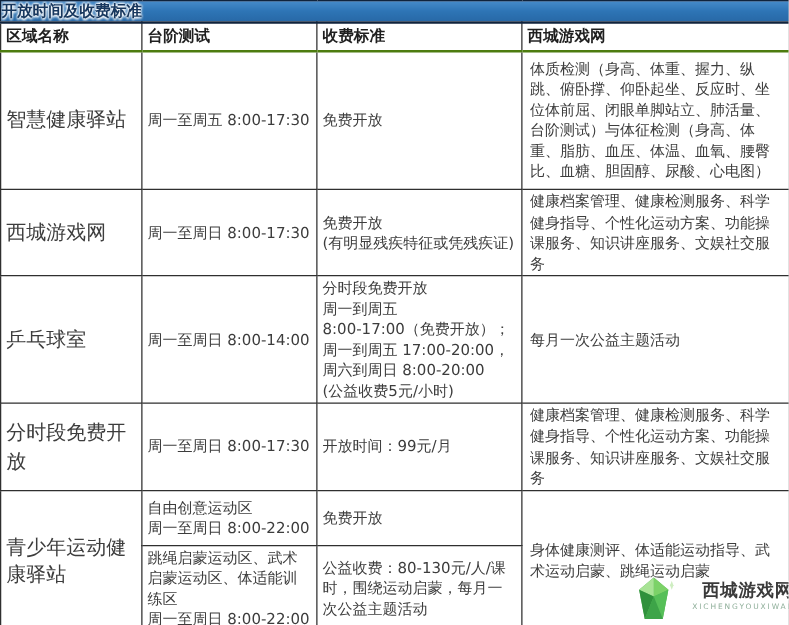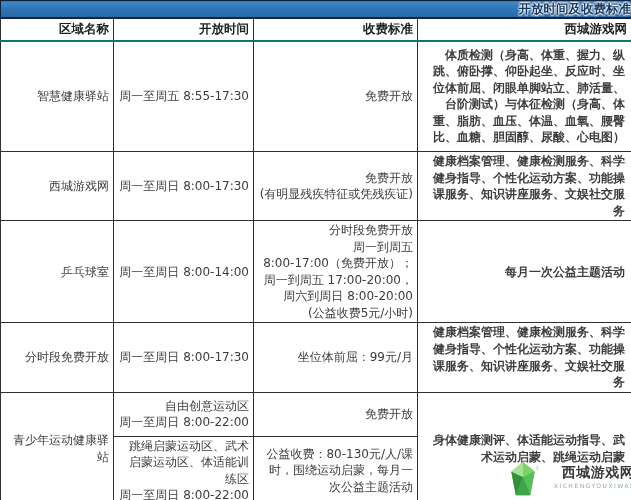--- a/index.html
+++ b/index.html
@@ -7,42 +7,42 @@
   .page {
     width:631px; height:500px; position:relative; overflow:hidden;
     background:#fff; font-family:"DejaVu Sans", sans-serif;
   }
   table.schedule {
     border-collapse:collapse; table-layout:fixed;
     width:631px; height:500px;
   }
   td, th {
     border:1px solid #2f2f2f;
-    text-align:right; vertical-align:middle;
+    text-align:left; vertical-align:middle;
     font-size:12px; color:#3d3d3d;
     padding:1px 4px;
     white-space:pre-line;
     line-height:1.38;
     overflow:hidden;
   }
   th.col-header {
     font-weight:bold; color:#1f1f1f; font-size:12.5px;
-    border-bottom:2px solid #0f766e;
+    border-bottom:2px solid #4d7c0f;
     background:#fff;
   }
   td.title-cell {
     height:17px; padding:0;
     background:linear-gradient(to bottom, #4489c8 0%, #2e75b6 45%, #2768a6 100%);
     border:1px solid #10233c; border-bottom:2px solid #10233c;
     color:#17375e; font-weight:bold; font-size:12.5px;
     text-shadow:0 0 2px #ffffff, 0 0 2px #ffffff, 0 1px 2px #ffffff, 0 -1px 2px #ffffff;
     line-height:15px;
   }
-  td.area-cell { font-size:12px; }
-  td.services-cell { padding:1px 6px;font-weight:bold; }
+  td.area-cell { font-size:16px; }
+  td.services-cell { padding:1px 6px; }
   
   .watermark {
     position:absolute; right:2px; bottom:1px;
     width:118px; height:40px;
     pointer-events:none;
   }
   .gem {
     position:absolute; left:-6px; top:2px; width:36px; height:36px;
     filter:drop-shadow(0 0 2px rgba(255,255,255,0.9));
   }
@@ -69,28 +69,28 @@
       <col style="width:214px">
     </colgroup>
 
     <tbody>
         <tr style="height:17px">
       <td class="title-cell" colspan="4">开放时间及收费标准</td>
     </tr>
 
     <tr style="height:23px">
       <th class="col-header">区域名称</th>
-      <th class="col-header">开放时间</th>
+      <th class="col-header">台阶测试</th>
       <th class="col-header">收费标准</th>
       <th class="col-header">西城游戏网</th>
     </tr>
 
     <tr style="height:111px">
       <td class="area-cell">智慧健康驿站</td>
-      <td class="hours-cell">周一至周五 8:55-17:30</td>
+      <td class="hours-cell">周一至周五 8:00-17:30</td>
       <td class="fee-cell">免费开放</td>
       <td class="services-cell">体质检测（身高、体重、握力、纵跳、俯卧撑、仰卧起坐、反应时、坐位体前屈、闭眼单脚站立、肺活量、台阶测试）与体征检测（身高、体重、脂肪、血压、体温、血氧、腰臀比、血糖、胆固醇、尿酸、心电图）</td>
     </tr>
 
     <tr style="height:52px">
       <td class="area-cell">西城游戏网</td>
       <td class="hours-cell">周一至周日 8:00-17:30</td>
       <td class="fee-cell">免费开放
 (有明显残疾特征或凭残疾证)</td>
       <td class="services-cell">健康档案管理、健康检测服务、科学健身指导、个性化运动方案、功能操课服务、知识讲座服务、文娱社交服务</td>
@@ -104,21 +104,21 @@
 8:00-17:00（免费开放）；
 周一到周五 17:00-20:00，
 周六到周日 8:00-20:00
 (公益收费5元/小时)</td>
       <td class="services-cell">每月一次公益主题活动</td>
     </tr>
 
     <tr style="height:47px">
       <td class="area-cell">分时段免费开放</td>
       <td class="hours-cell">周一至周日 8:00-17:30</td>
-      <td class="fee-cell">坐位体前屈：99元/月</td>
+      <td class="fee-cell">开放时间：99元/月</td>
       <td class="services-cell">健康档案管理、健康检测服务、科学健身指导、个性化运动方案、功能操课服务、知识讲座服务、文娱社交服务</td>
     </tr>
 
     <tr style="height:44px">
       <td class="area-cell" rowspan="2">青少年运动健康驿站</td>
       <td class="hours-cell">自由创意运动区
 周一至周日 8:00-22:00</td>
       <td class="fee-cell">免费开放</td>
       <td class="services-cell" rowspan="2">身体健康测评、体适能运动指导、武术运动启蒙、跳绳运动启蒙</td>
     </tr>

